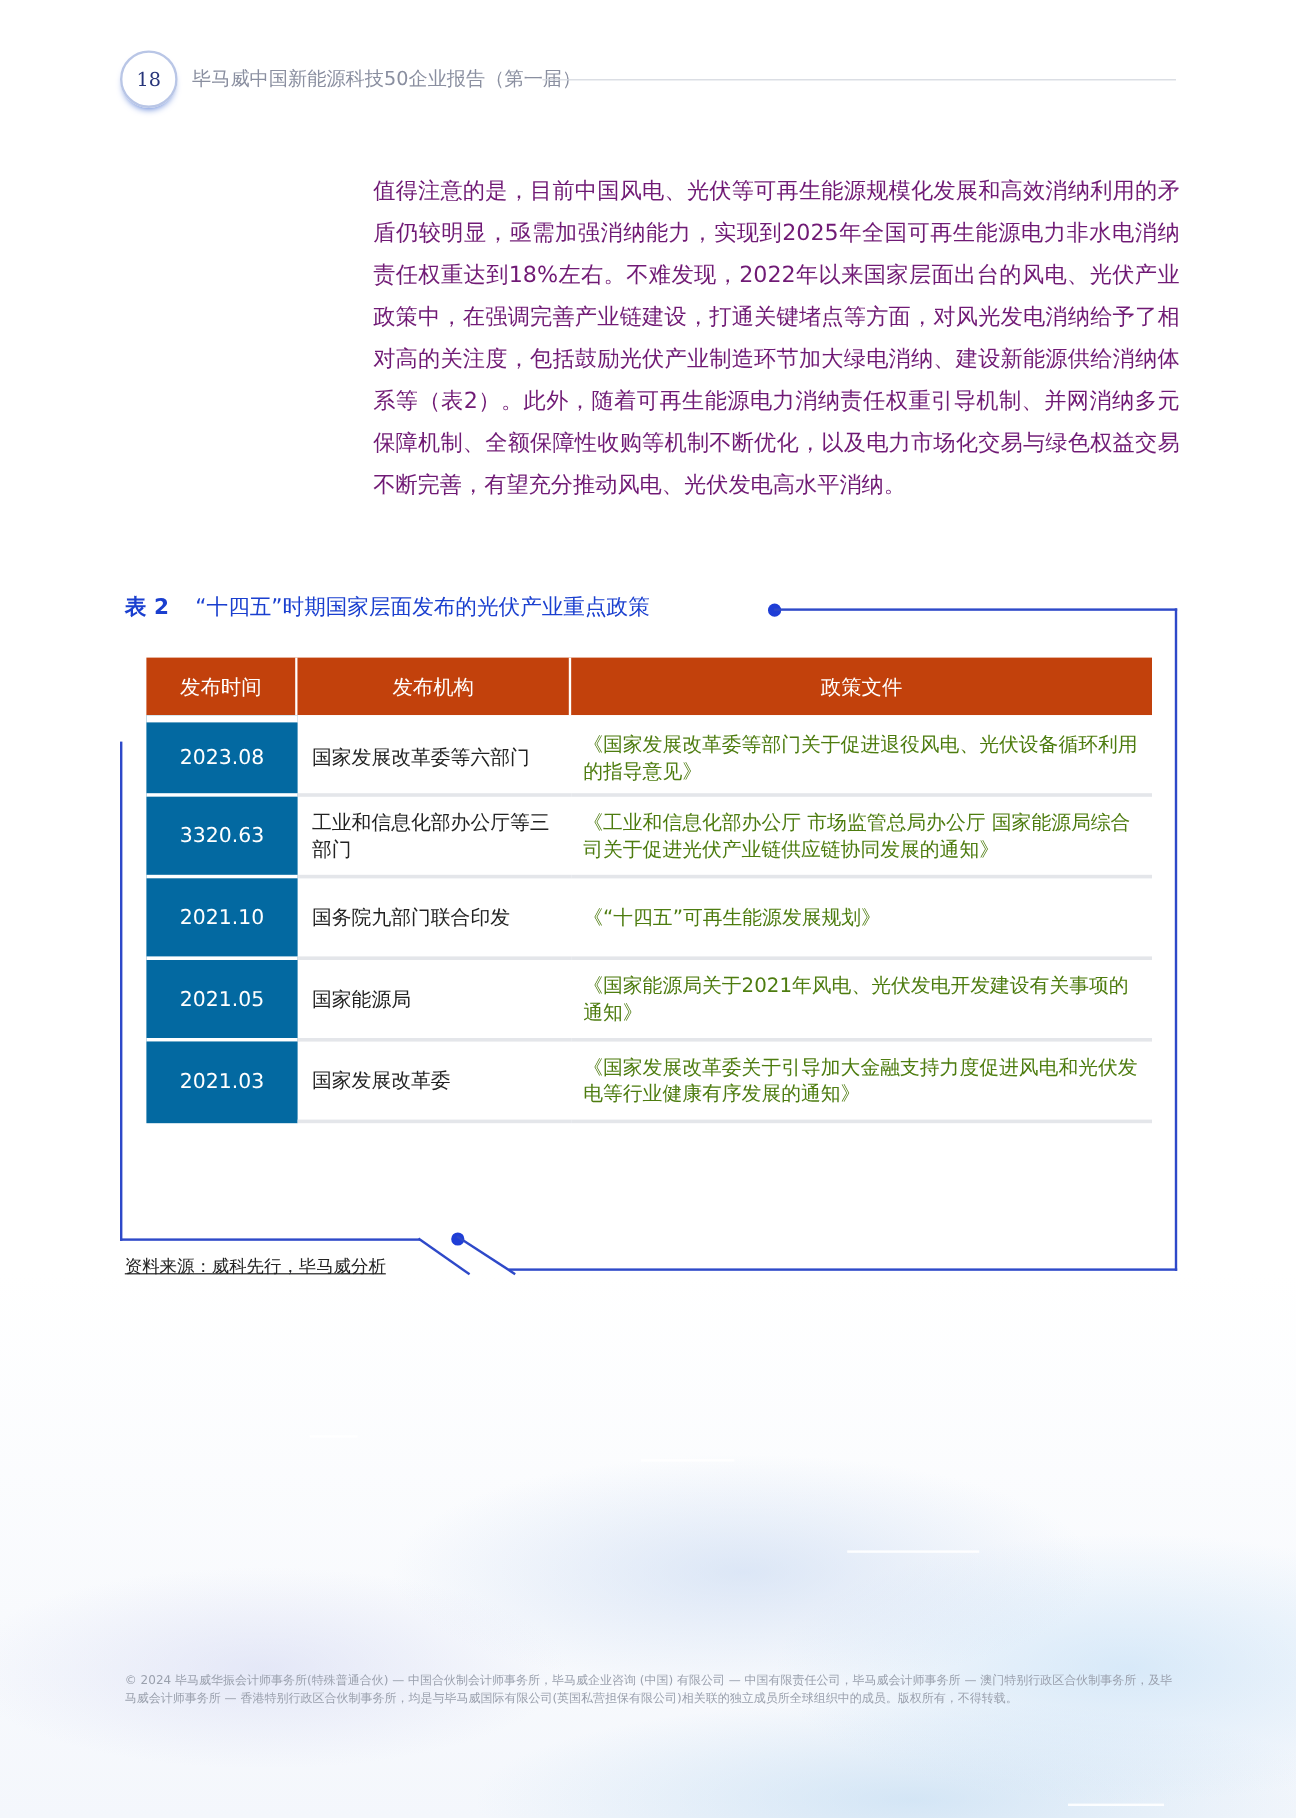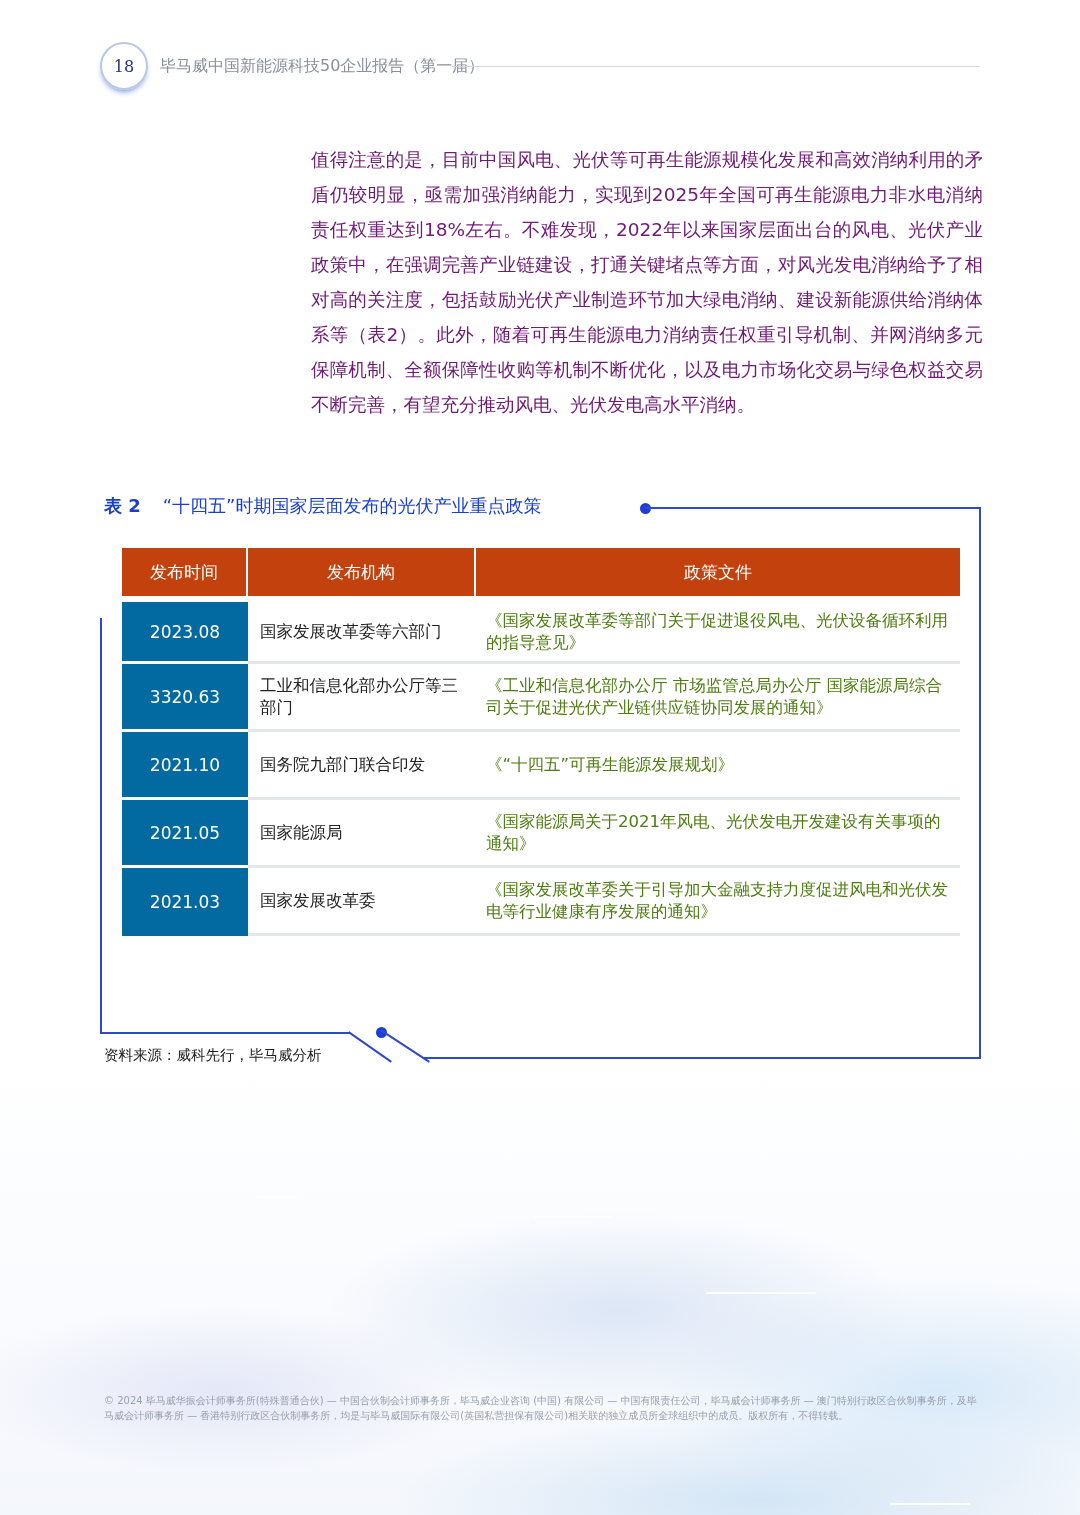--- a/index.html
+++ b/index.html
@@ -66,21 +66,21 @@
   }
   .policy-table tr.first td { border-top: 6px solid #fff; }
   .policy-table td.date {
     background: #0369a1; color: #fff; text-align: center; width: 126px;
     border-bottom: 3px solid #ffffff; font-size: 17px;
   }
   .policy-table tr:last-child td.date { border-bottom: none; }
   .policy-table td.org { width: 228px; padding: 0 10px 0 12px; color: #222; }
   .policy-table td.doc { padding: 0 10px 0 10px; color: #4d7c0f; }
 
-  .source-note { position: absolute; left: 104px; top: 1046px; font-size: 14.5px; color: #222; }
+  .source-note { position: absolute; left: 104px; top: 1046px; font-size: 14.5px; color: #222; text-decoration: underline; }
 
   .footer {
     position: absolute; left: 104px; top: 1393px; width: 880px;
     font-size: 10px; line-height: 15px; color: #9aa0ad;
   }
 </style>
 </head>
 <body>
 
 <div class="bg-fade"></div>

